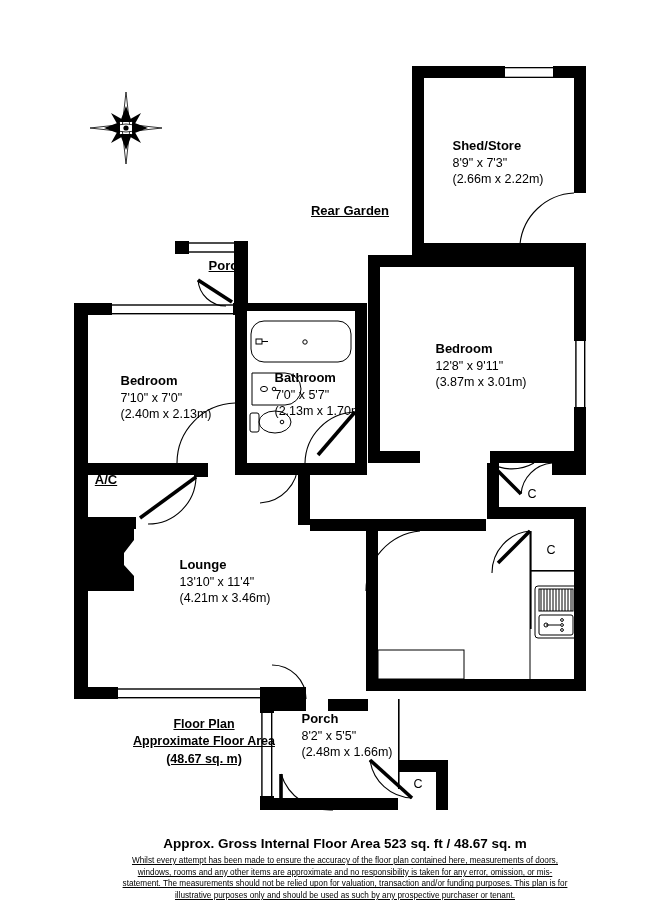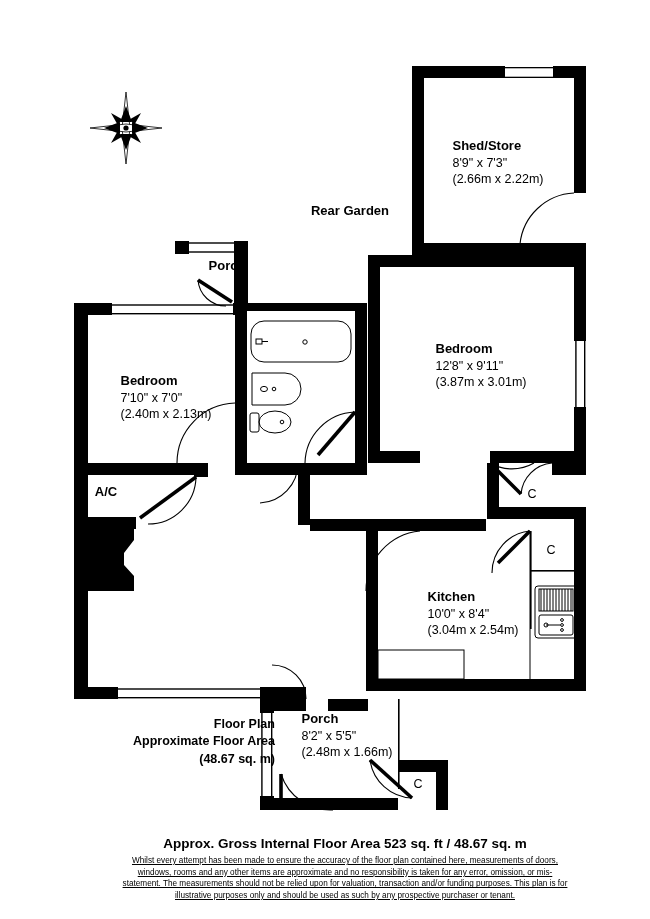--- a/index.html
+++ b/index.html
@@ -46,34 +46,36 @@
   .lbl .rdim2 {
     font-size: 12.5px;
     display: block;
   }
   .tag {
     position: absolute;
     font-size: 13px;
     font-weight: bold;
     transform: translateX(-50%);
     white-space: nowrap;
+    text-decoration: underline;
   }
   .tag-c {
     position: absolute;
     font-size: 12.5px;
     font-weight: normal;
     transform: translateX(-50%);
   }
   .areabox {
     position: absolute;
-    text-align: right;
+    text-align: center;
     transform: translateX(-50%);
     font-weight: bold;
     font-size: 12.5px;
     line-height: 1.38;
+    text-decoration: underline;
   }
   .areabox span { display: block; }
   #footer {
     position: absolute;
     left: 0;
     width: 650px;
     text-align: center;
   }
   #footer .ftitle {
     font-weight: bold;
@@ -361,33 +363,38 @@
     <span class="rdim">12'8" x 9'11"</span>
     <span class="rdim2">(3.87m x 3.01m)</span>
   </div>
 
   <div class="lbl" style="left:166px; top:373px;">
     <span class="rname">Bedroom</span>
     <span class="rdim">7'10" x 7'0"</span>
     <span class="rdim2">(2.40m x 2.13m)</span>
   </div>
 
-
-  <div class="tag" style="left:106px; top:484px;">A/C</div>
+  <div class="lbl" style="left:320px; top:370px;">
+    <span class="rname">Bathroom</span>
+    <span class="rdim">7'0" x 5'7"</span>
+    <span class="rdim2">(2.13m x 1.70m)</span>
+  </div>
+
+  <div class="tag" style="left:106px; top:472px;">A/C</div>
 
   <div class="tag-c" style="left:532px; top:487px;">C</div>
 
   <div class="tag-c" style="left:551px; top:543px;">C</div>
 
-
-  <div class="lbl" style="left:473px; top:589px;">
-    <span class="rname">Kitchen</span>
-    <span class="rdim">10'0" x 8'4"</span>
-    <span class="rdim2">(3.04m x 2.54m)</span>
-  </div>
+  <div class="lbl" style="left:225px; top:557px;">
+    <span class="rname">Lounge</span>
+    <span class="rdim">13'10" x 11'4"</span>
+    <span class="rdim2">(4.21m x 3.46m)</span>
+  </div>
+
 
   <div class="lbl" style="left:347px; top:711px;">
     <span class="rname">Porch</span>
     <span class="rdim">8'2" x 5'5"</span>
     <span class="rdim2">(2.48m x 1.66m)</span>
   </div>
 
   <div class="tag-c" style="left:418px; top:777px;">C</div>
 
   <div class="areabox" style="left:204px; top:716px;">

